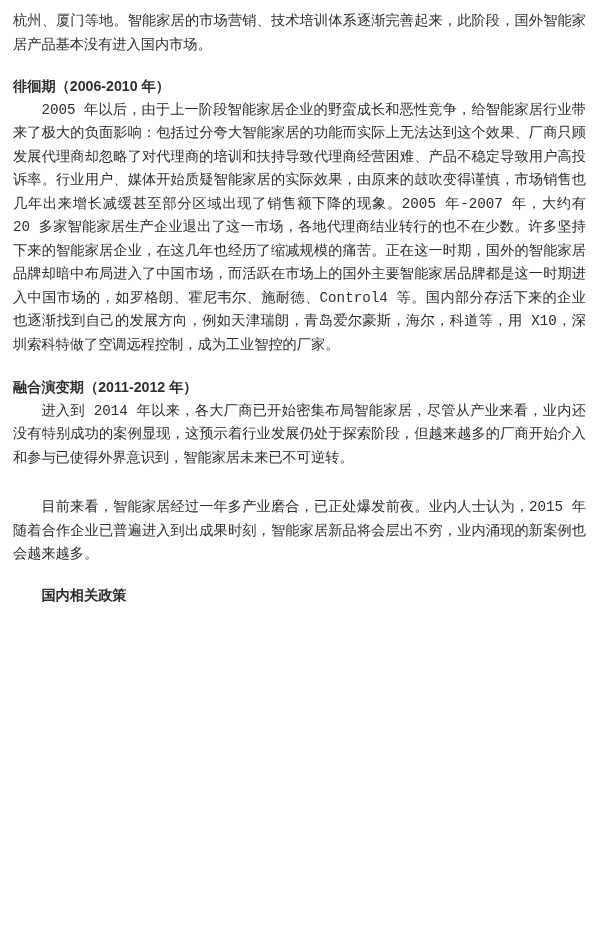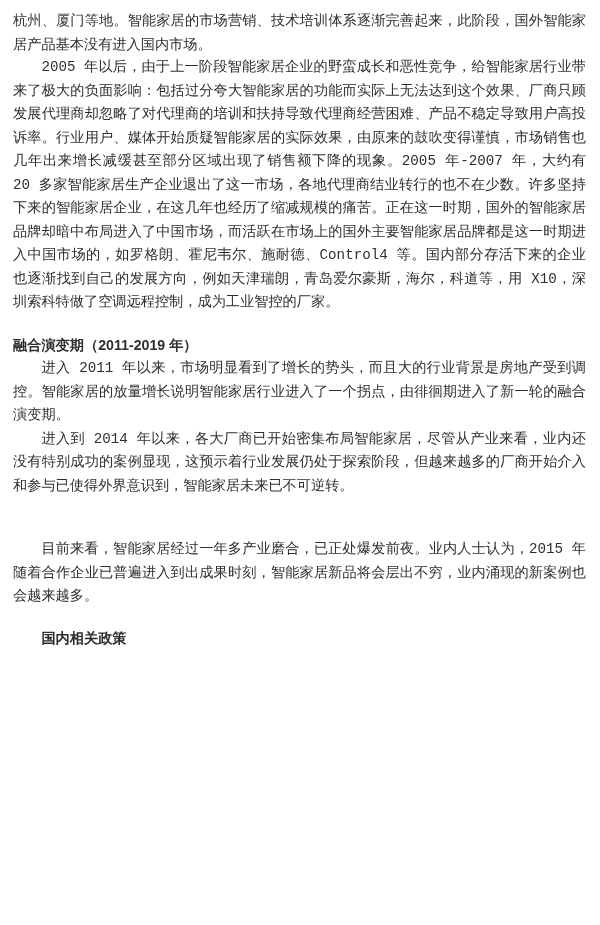--- a/index.html
+++ b/index.html
@@ -36,41 +36,42 @@
     font-weight: bold;
     line-height: 23.5px;
     text-align: left;
   }
   .heading.burst {
     margin-top: 17px;
     margin-bottom: 27px;
   }
   .heading.indent {
     text-indent: 2em;
+    font-family: Liberation Mono, monospace;
   }
   .para.gap-top {
-    margin-top: 40px;
+    margin-top: 26px;
   }
   .heading.policy {
     margin-top: 18px;
   }
 </style>
 </head>
 <body>
 
 <div class="page">
 
   <p class="para">杭州、厦门等地。智能家居的市场营销、技术培训体系逐渐完善起来，此阶段，国外智能家居产品基本没有进入国内市场。</p>
 
+  <h3 class="heading">徘徊期（2006-2010 年）</h3>
 
   <p class="para indent">2005 年以后，由于上一阶段智能家居企业的野蛮成长和恶性竞争，给智能家居行业带来了极大的负面影响：包括过分夸大智能家居的功能而实际上无法达到这个效果、厂商只顾发展代理商却忽略了对代理商的培训和扶持导致代理商经营困难、产品不稳定导致用户高投诉率。行业用户、媒体开始质疑智能家居的实际效果，由原来的鼓吹变得谨慎，市场销售也几年出来增长减缓甚至部分区域出现了销售额下降的现象。2005 年-2007 年，大约有 20 多家智能家居生产企业退出了这一市场，各地代理商结业转行的也不在少数。许多坚持下来的智能家居企业，在这几年也经历了缩减规模的痛苦。正在这一时期，国外的智能家居品牌却暗中布局进入了中国市场，而活跃在市场上的国外主要智能家居品牌都是这一时期进入中国市场的，如罗格朗、霍尼韦尔、施耐德、Control4 等。国内部分存活下来的企业也逐渐找到自己的发展方向，例如天津瑞朗，青岛爱尔豪斯，海尔，科道等，用 X10，深圳索科特做了空调远程控制，成为工业智控的厂家。</p>
 
-  <h3 class="heading">融合演变期（2011-2019 年）</h3>
+  <h3 class="heading">融合演变期（2011-2012 年）</h3>
 
-  <p class="para indent">进入 2011 年以来，市场明显看到了增长的势头，而且大的行业背景是房地产受到调控。智能家居的放量增长说明智能家居行业进入了一个拐点，由徘徊期进入了新一轮的融合演变期。</p>
 
 
 
 
   <p class="para indent">进入到 2014 年以来，各大厂商已开始密集布局智能家居，尽管从产业来看，业内还没有特别成功的案例显现，这预示着行业发展仍处于探索阶段，但越来越多的厂商开始介入和参与已使得外界意识到，智能家居未来已不可逆转。</p>
 
   <p class="para indent gap-top">目前来看，智能家居经过一年多产业磨合，已正处爆发前夜。业内人士认为，2015 年随着合作企业已普遍进入到出成果时刻，智能家居新品将会层出不穷，业内涌现的新案例也会越来越多。</p>
 
   <h3 class="heading indent policy">国内相关政策</h3>
 

